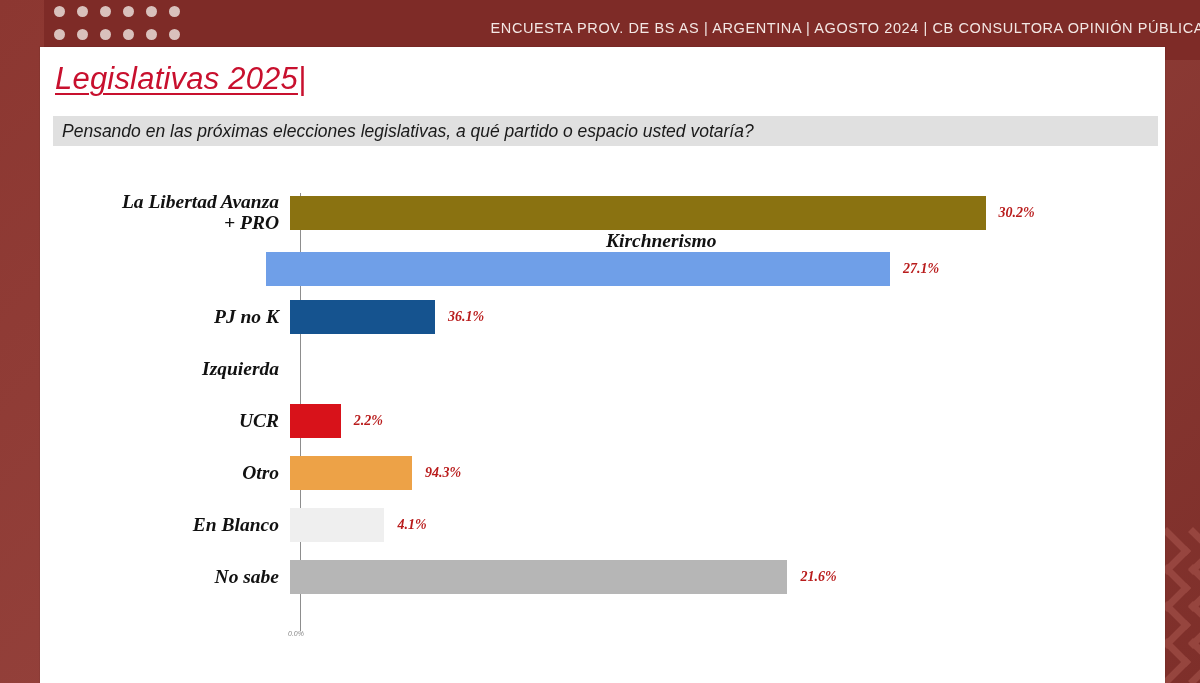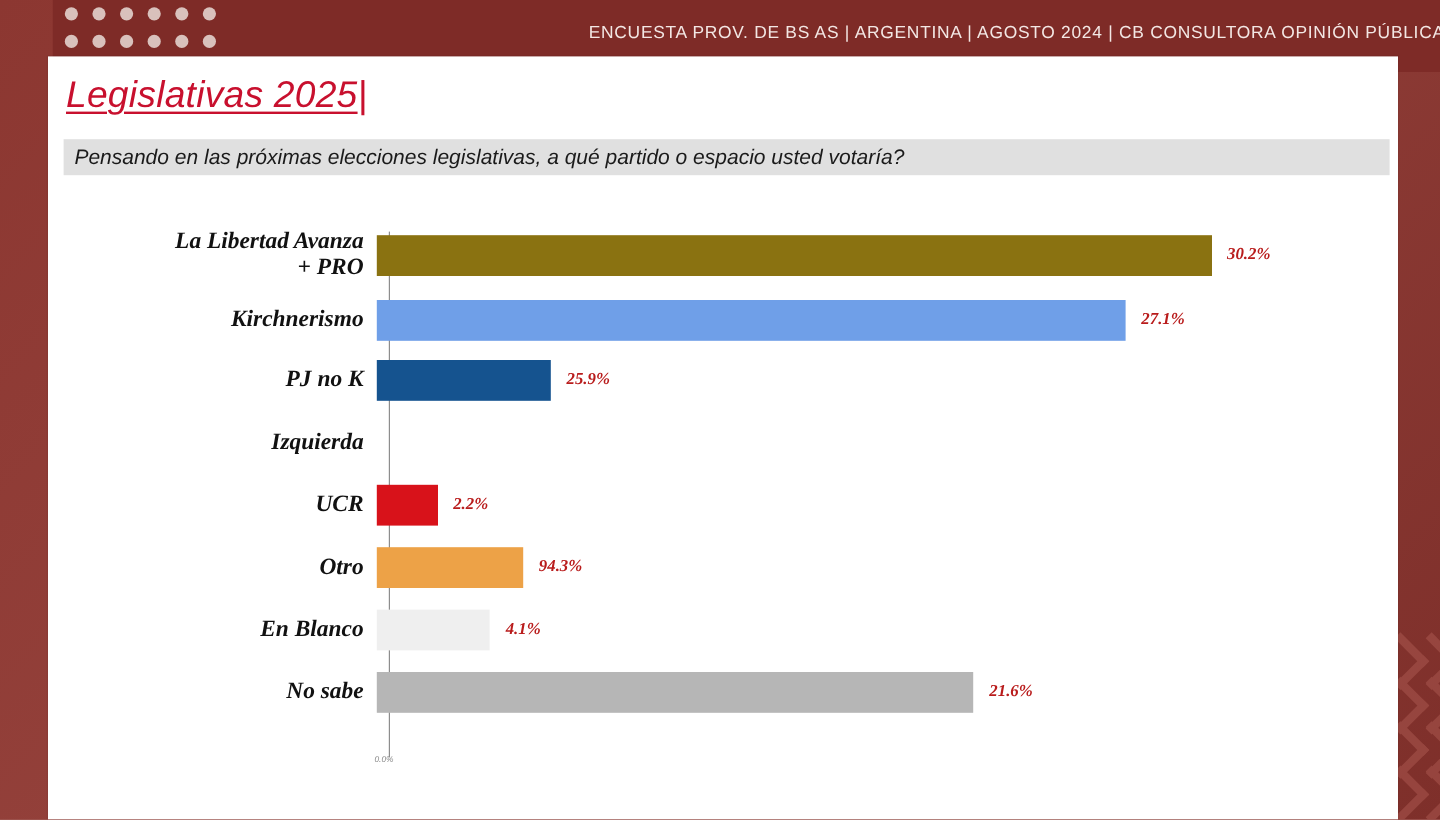--- a/index.html
+++ b/index.html
@@ -62,21 +62,21 @@
   .question {
     position:absolute; left:13px; top:69px;
     width:1105px; height:30px;
     background:#e0e0e0;
     font-size:17.5px; color:#1a1a1a;
     display:flex; align-items:center; padding-left:9px;
   }
   
   .chart {
     position:absolute; left:0; top:140px;
-    width:1046px; height:470px;margin-left:24px;
+    width:1046px; height:470px;
   }
   .axis {
     position:absolute; left:260px; top:6px;
     width:1px; height:438px; background:#8d8d8d;
   }
   .axis-label {
     position:absolute; left:248px; top:443px;
     font-size:7px; color:#888; font-family:"Liberation Sans", sans-serif;
   }
   .row {
@@ -146,32 +146,32 @@
       <div class="axis"></div>
       <div class="axis-label">0.0%</div>
       <div id="rows">
           <div class="row" style="top: 0px;">
             <div class="cat">La Libertad Avanza<div>+ PRO</div></div>
             <div class="bar-wrap">
               <div class="bar" style="width: 695.515px; background: rgb(138, 114, 17);"></div>
               <div class="val">30.2%</div>
             </div>
           </div>
-          <div class="row" style="top: 54px;">
+          <div class="row" style="top: 44px; flex-direction: column;">
             <div class="cat">Kirchnerismo</div>
             <div class="bar-wrap">
               <div class="bar" style="width: 624.121px; background: rgb(111, 159, 232);"></div>
               <div class="val">27.1%</div>
             </div>
           </div>
           <div class="row" style="top: 104px;">
             <div class="cat">PJ no K</div>
             <div class="bar-wrap">
               <div class="bar" style="width: 145.091px; background: rgb(21, 83, 143);"></div>
-              <div class="val">25.9%</div>
+              <div class="val">36.1%</div>
             </div>
           </div>
           <div class="row" style="top: 156px;">
             <div class="cat">Izquierda</div>
           </div>
           <div class="row" style="top: 208px;">
             <div class="cat">UCR</div>
             <div class="bar-wrap">
               <div class="bar" style="width: 50.6667px; background: rgb(216, 18, 26);"></div>
               <div class="val">2.2%</div>

